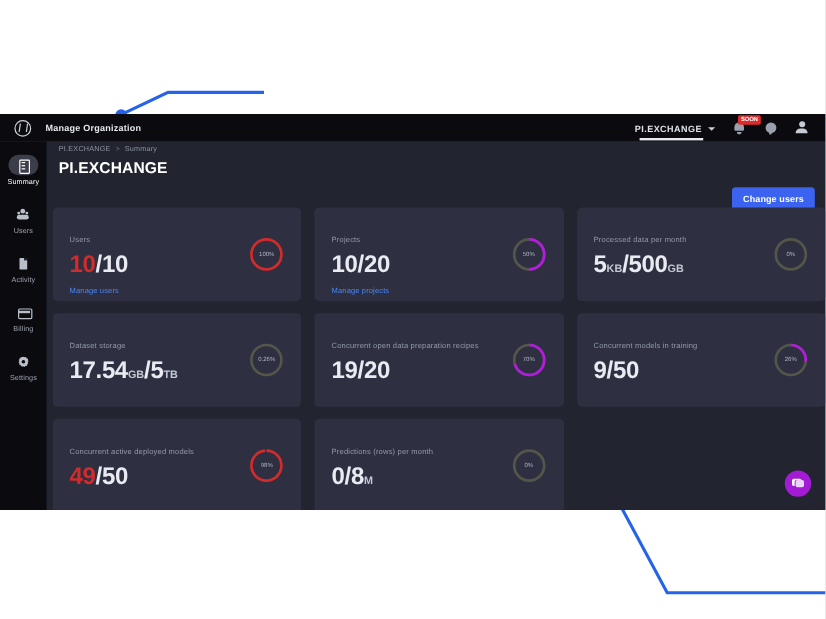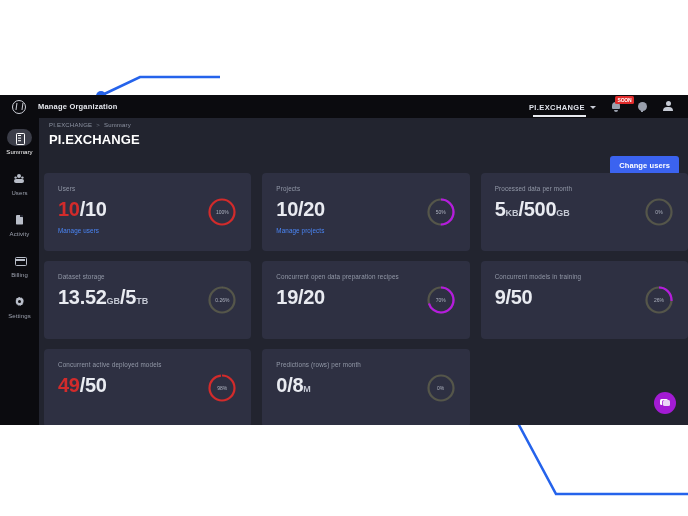--- a/index.html
+++ b/index.html
@@ -199,21 +199,21 @@
   }
 
   
   #cards {
     position: absolute; left: 5px; top: 55px; width: 644px;
     display: grid; grid-template-columns: 1fr 1fr 1fr;
     gap: 10px 11px;
   }
   .card {
     background: #2e3042; border-radius: 4px;
-    height: 78px; padding: 12px 14px;
+    height: 78px; padding: 24px 14px;
     position: relative;
     display: flex; flex-direction: column;
   }
   .card.empty { background: transparent; }
   .card-label {
     font-size: 6.3px; color: #9399a8; letter-spacing: 0.15px; margin-bottom: 6px;
   }
   .card-value {
     font-size: 20px; font-weight: 700; color: #e9ebf1; letter-spacing: -0.3px;
     line-height: 22px; display: flex; align-items: baseline;
@@ -375,21 +375,21 @@
               <svg width="30" height="30" viewBox="0 0 30 30">
                 <circle cx="15" cy="15" r="12.5" fill="none" stroke="#55564a" stroke-width="2.2"></circle>
                 <circle cx="15" cy="15" r="12.5" fill="none" stroke="#6e6f5a" stroke-width="2.2" stroke-dasharray="0.00 78.54" transform="rotate(-90 15 15)" stroke-linecap="butt"></circle>
               </svg>
               <span class="ring-pct">0%</span>
             </div>
           </div>
           <div class="card">
             <div class="card-label">Dataset storage</div>
             <div class="card-value">
-              <span class="v-used">13.52</span>
+              <span class="v-used">17.54</span>
               <span class="v-unit">GB</span>
               <span class="v-sep">/</span>
               <span>5</span>
               <span class="v-unit">TB</span>
             </div>
             <div class="ring">
               <svg width="30" height="30" viewBox="0 0 30 30">
                 <circle cx="15" cy="15" r="12.5" fill="none" stroke="#55564a" stroke-width="2.2"></circle>
                 <circle cx="15" cy="15" r="12.5" fill="none" stroke="#6e6f5a" stroke-width="2.2" stroke-dasharray="0.20 78.54" transform="rotate(-90 15 15)" stroke-linecap="butt"></circle>
               </svg>

